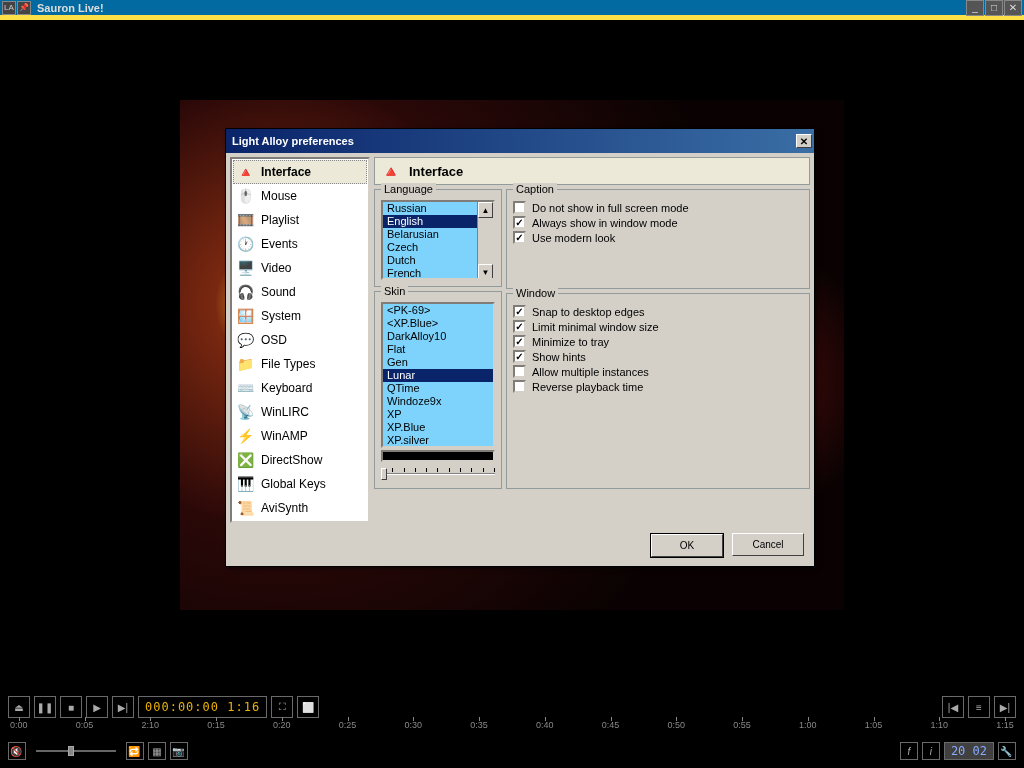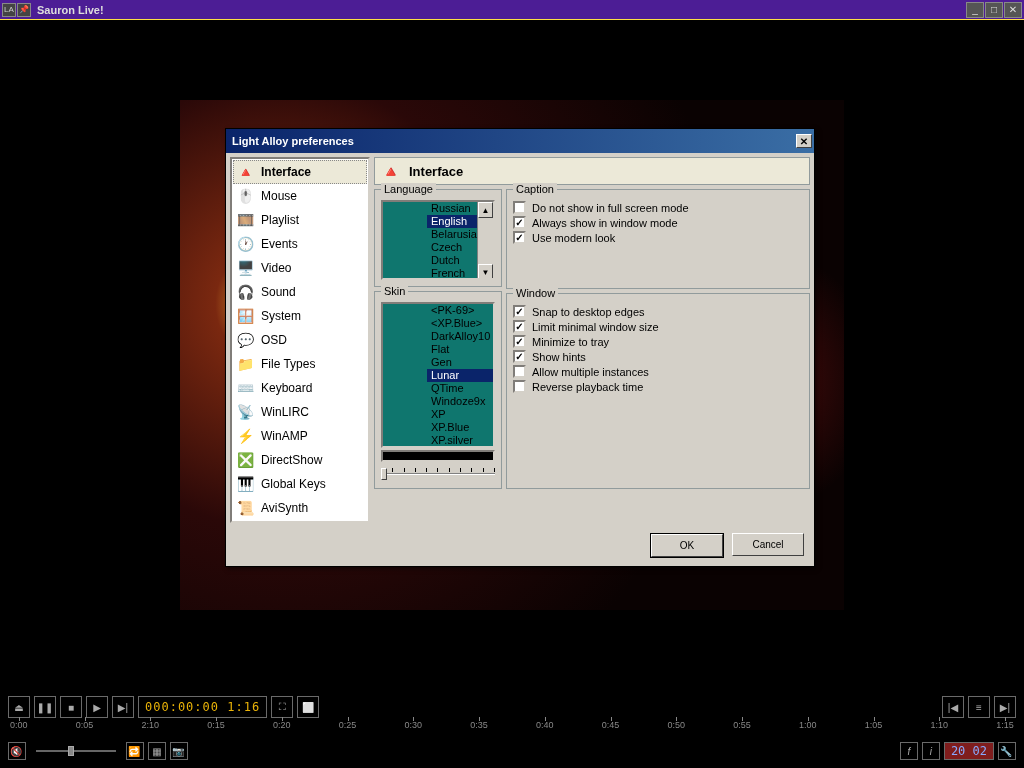--- a/index.html
+++ b/index.html
@@ -1,19 +1,19 @@
 <!DOCTYPE html>
 <html><head>
 <meta charset="utf-8">
 <style>
 * { box-sizing: border-box; margin: 0; padding: 0; font-family: Tahoma, Arial, sans-serif; }
 body { width: 1024px; height: 768px; background: #000; overflow: hidden; position: relative; }
 
 
-.titlebar { height: 20px; background: #4c1d95; display: flex; align-items: center; padding: 0 2px; border-bottom: 1px solid #fde047; }
+.titlebar { height: 20px; background: #0369a1; display: flex; align-items: center; padding: 0 2px; border-bottom: 5px solid #fde047; }
 .titlebar-left { display: flex; gap: 1px; align-items: center; }
 .titlebar-icon { width: 14px; height: 14px; background: #444; border: 1px solid #888; display: flex; align-items: center; justify-content: center; font-size: 8px; color: #ccc; }
 .titlebar-title { color: #ddd; font-size: 11px; margin-left: 6px; font-weight: bold; }
 .titlebar-right { margin-left: auto; display: flex; gap: 1px; }
 .titlebar-btn { width: 18px; height: 16px; background: #555; border: 1px solid #888; color: #ddd; font-size: 10px; display: flex; align-items: center; justify-content: center; cursor: pointer; }
 
 
 .video-area { position: absolute; top: 20px; left: 0; right: 0; bottom: 78px; background: #000; }
 .video-frame { position: absolute; left: 180px; top: 80px; width: 664px; height: 510px; background: radial-gradient(circle at 15% 40%, #ffea80 0%, #e8a030 4%, #7a2810 10%, #2a0808 35%, #0a0202 70%); }
 .video-frame::after { content:""; position:absolute; right:0; top:30%; width:25%; height:50%; background: radial-gradient(ellipse at 60% 50%, rgba(200,30,30,0.3), transparent 70%); }
@@ -24,21 +24,21 @@
 .ctrl-btn { width: 22px; height: 22px; border: 1px solid #6a6a6a; background: #000; color: #aaa; font-size: 10px; display: flex; align-items: center; justify-content: center; cursor: pointer; }
 .ctrl-btn-small { width: 18px; height: 18px; }
 .time-display { border: 1px solid #6a6a6a; background: #000; color: #eab308; font-family: monospace; font-size: 12px; padding: 2px 6px; letter-spacing: 1px; height: 22px; display: flex; align-items: center; }
 .seek-bar { position: relative; height: 20px; margin: 0 10px; }
 .seek-ticks { position: absolute; width: 100%; height: 20px; display: flex; justify-content: space-between; }
 .seek-tick { font-size: 9px; color: #888; position: relative; }
 .seek-tick::before { content:""; position:absolute; top:-3px; left:50%; width:1px; height:4px; background:#888; }
 .vol-slider { width: 80px; height: 10px; margin: 0 6px; position: relative; }
 .vol-track { position:absolute; top:4px; width:100%; height:2px; background:#666; }
 .vol-thumb { position:absolute; top:0; left:40%; width:6px; height:10px; background:#888; border:1px solid #aaa; }
-.duration-display { border: 1px solid #6a6a6a; background: #7f1d1d; color: #8af; font-family: monospace; font-size: 12px; padding: 4px 6px; height: 18px; display: flex; align-items: center; }
+.duration-display { border: 1px solid #6a6a6a; background: #404040; color: #8af; font-family: monospace; font-size: 12px; padding: 4px 6px; height: 18px; display: flex; align-items: center; }
 
 
 .dialog { position: absolute; left: 225px; top: 128px; width: 590px; background: #d4d0c8; border: 1px solid #000; box-shadow: 2px 2px 4px rgba(0,0,0,0.5); }
 .dialog-titlebar { height: 24px; background: linear-gradient(to right, #0a246a, #3a6ea5); display: flex; align-items: center; padding: 0 2px; }
 .dialog-title { color: #fff; font-size: 11px; font-weight: bold; padding-left: 4px; }
 .dialog-close { margin-left: auto; width: 16px; height: 14px; background: #d4d0c8; border: 1px solid #fff; border-right-color:#404040; border-bottom-color:#404040; color: #000; font-size: 10px; display: flex; align-items: center; justify-content: center; cursor: pointer; font-weight: bold; }
 .dialog-body { display: flex; padding: 4px; gap: 4px; }
 
 
 .cat-list { width: 140px; background: #fff; border: 2px inset #d4d0c8; padding: 1px; }
@@ -52,21 +52,21 @@
 .panel-title { font-size: 13px; font-weight: bold; }
 .panel-icon { width: 20px; height: 20px; display:flex; align-items:center; justify-content:center; }
 
 .panel-grid { display: flex; gap: 4px; }
 .panel-col { display: flex; flex-direction: column; gap: 4px; }
 .panel-col.left { width: 128px; }
 .panel-col.right { flex: 1; }
 
 .groupbox { border: 1px solid #919b9c; position: relative; padding: 10px 6px 6px 6px; background: #d4d0c8; }
 .groupbox-label { position: absolute; top: -7px; left: 6px; background: #d4d0c8; padding: 0 3px; font-size: 11px; }
-.listbox { width: 100%; border: 2px inset #d4d0c8; background: #0f766e; font-size: 11px; overflow: hidden; padding-left: 44px; }
+.listbox { width: 100%; border: 2px inset #d4d0c8; background: #7dd3fc; font-size: 11px; overflow: hidden; }
 .listbox-inner { position: relative; }
 .list-item { padding: 0 4px; line-height: 13px; cursor: pointer; white-space: nowrap; }
 .list-item.selected { background: #0a246a; color: #fff; }
 .scrollbar { position: absolute; right: 0; top: 0; bottom: 0; width: 16px; background: #d4d0c8; border-left: 1px solid #808080; }
 .scroll-btn { width: 100%; height: 16px; background: #d4d0c8; border: 1px solid #fff; border-right-color:#404040; border-bottom-color:#404040; font-size: 8px; display: flex; align-items: center; justify-content: center; }
 .checkbox-row { display: flex; align-items: center; gap: 6px; font-size: 11px; padding: 1px 0; }
 .checkbox { width: 13px; height: 13px; background: #fff; border: 2px inset #d4d0c8; display: flex; align-items: center; justify-content: center; font-size: 10px; cursor: pointer; }
 .checkbox.checked::after { content: "✓"; color: #000; font-weight: bold; line-height: 9px; }
 
 .preview-bar { width: 100%; height: 12px; background: #000; margin-top: 2px; border: 2px inset #d4d0c8; }

